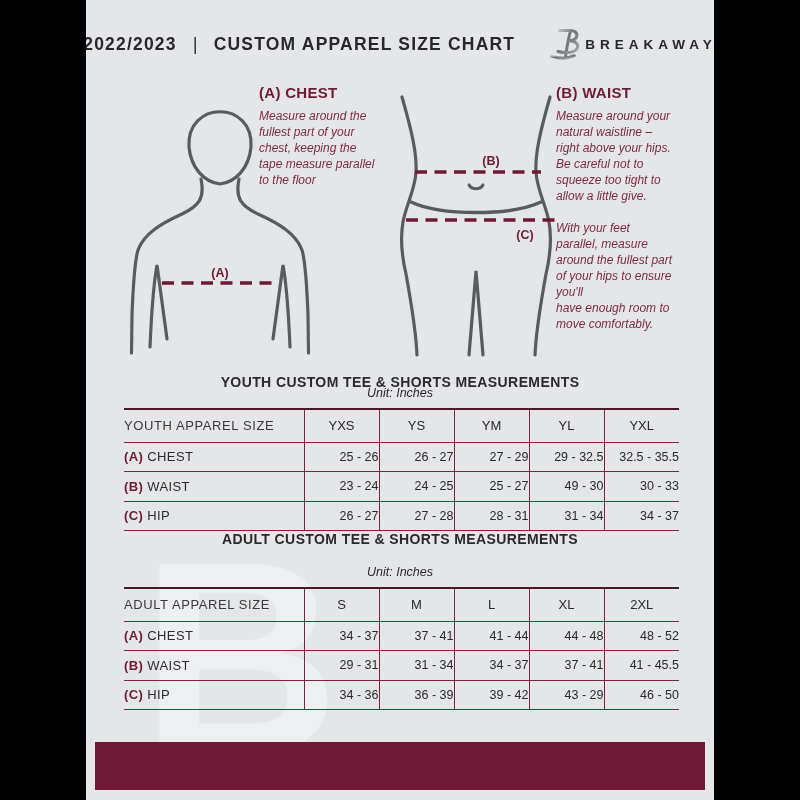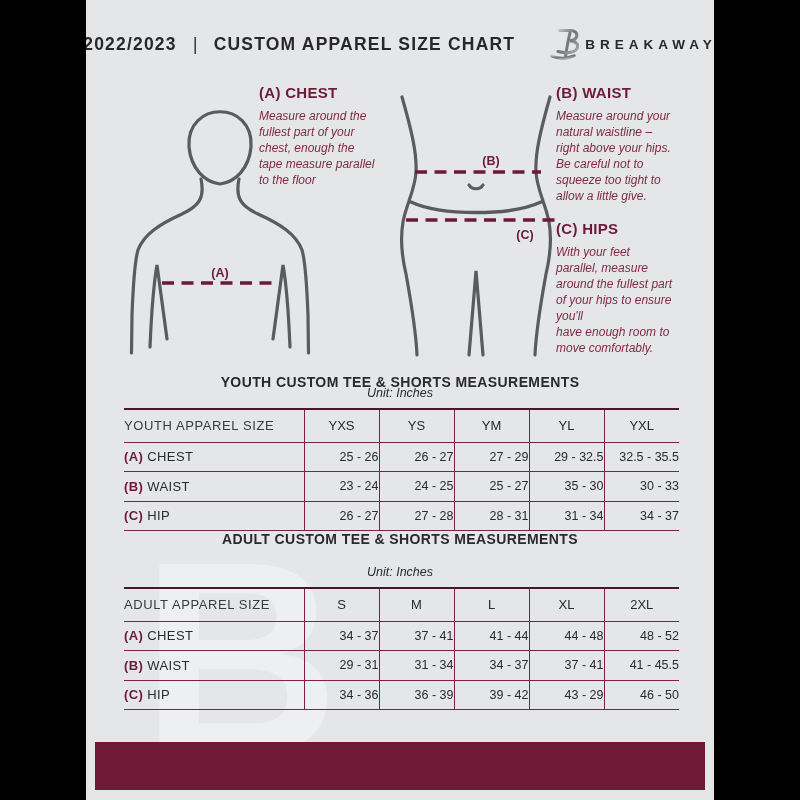--- a/index.html
+++ b/index.html
@@ -112,35 +112,34 @@
     <line x1="26" y1="80" x2="152" y2="80" stroke="#6E1A36" stroke-width="3.4" stroke-dasharray="12 7.5"></line>
     <text x="102" y="73" text-anchor="middle" font-size="12.5" font-weight="bold" fill="#6E1A36">(B)</text>
     <line x1="17" y1="128" x2="170" y2="128" stroke="#6E1A36" stroke-width="3.4" stroke-dasharray="12 7.5"></line>
     <text x="136" y="147" text-anchor="middle" font-size="12.5" font-weight="bold" fill="#6E1A36">(C)</text>
   </svg>
 
   <div class="guide-block" style="left:173px;top:84px">
     <div class="guide-heading">(A) CHEST</div>
     <div class="guide-desc">Measure around the
 fullest part of your
-chest, enough the
+chest, keeping the
 tape measure parallel
 to the floor</div>
   </div>
   <div class="guide-block" style="left:470px;top:84px;width:160px">
     <div class="guide-heading">(B) WAIST</div>
     <div class="guide-desc">Measure around your
 natural waistline –
 right above your hips.
 Be careful not to
 squeeze too tight to
 allow a little give.</div>
   </div>
   <div class="guide-block" style="left:470px;top:220px">
-    <div class="guide-heading">(C) HIPS</div>
     <div class="guide-desc">With your feet
 parallel, measure
 around the fullest part
 of your hips to ensure
 you'll
 have enough room to
 move comfortably.</div>
   </div>
 
   <div class="watermark">B</div>
@@ -171,21 +170,21 @@
       <td class="td-val vline">26 - 27</td>
       <td class="td-val vline">27 - 29</td>
       <td class="td-val vline">29 - 32.5</td>
       <td class="td-val vline">32.5 - 35.5</td>
     </tr>
     <tr>
       <td class="td-label"><span class="marker">(B)</span><span>WAIST</span></td>
       <td class="td-val vline">23 - 24</td>
       <td class="td-val vline">24 - 25</td>
       <td class="td-val vline">25 - 27</td>
-      <td class="td-val vline">35 - 30</td>
+      <td class="td-val vline">49 - 30</td>
       <td class="td-val vline">30 - 33</td>
     </tr>
     <tr>
       <td class="td-label"><span class="marker">(C)</span><span>HIP</span></td>
       <td class="td-val vline">26 - 27</td>
       <td class="td-val vline">27 - 28</td>
       <td class="td-val vline">28 - 31</td>
       <td class="td-val vline">31 - 34</td>
       <td class="td-val vline">34 - 37</td>
     </tr>

